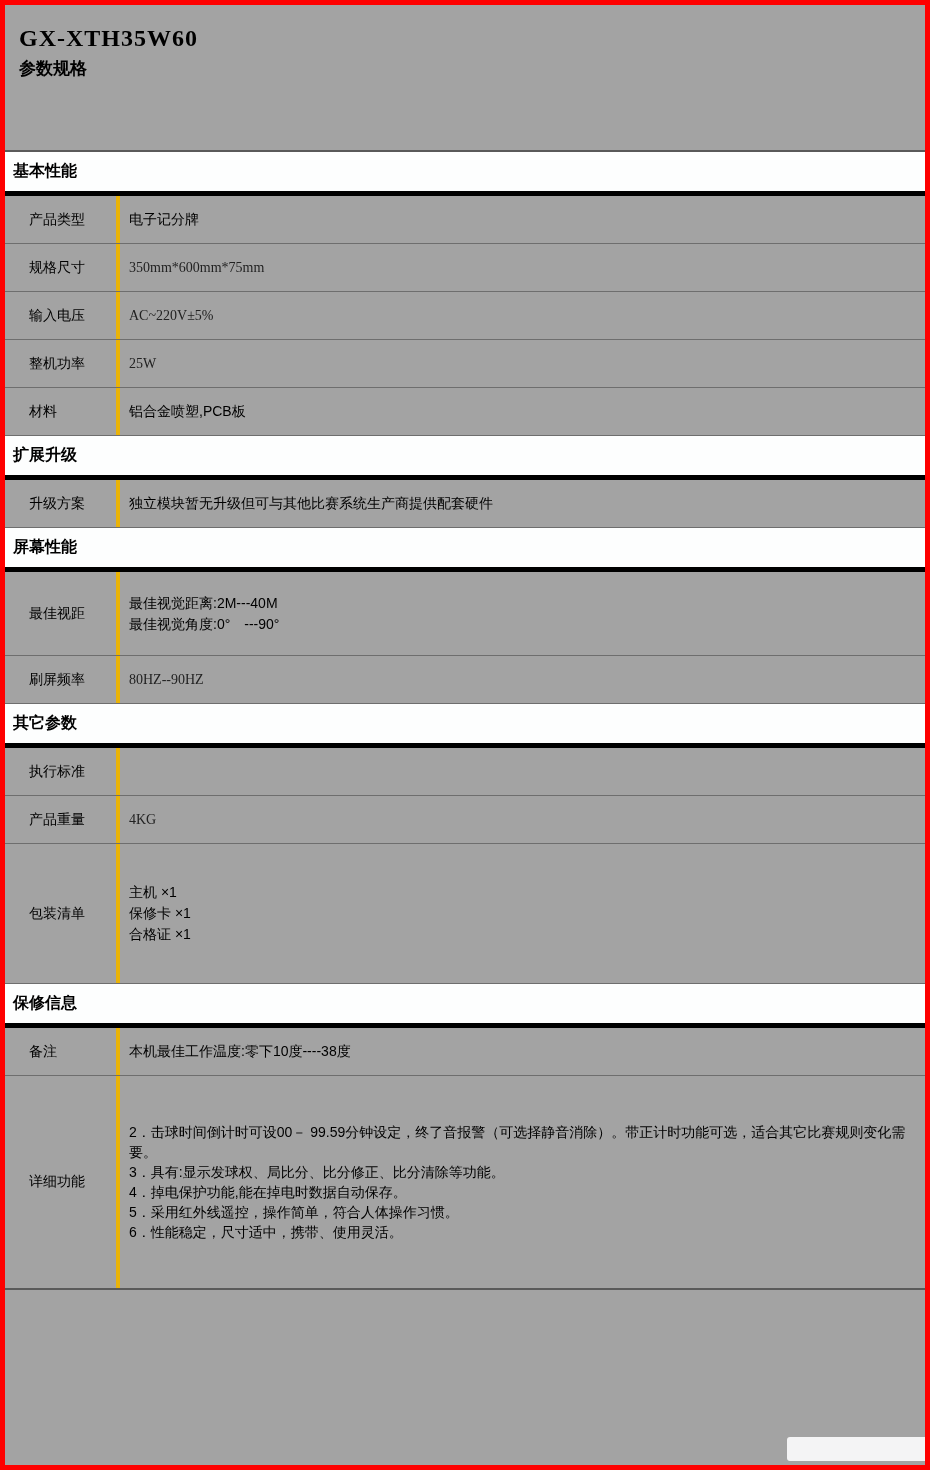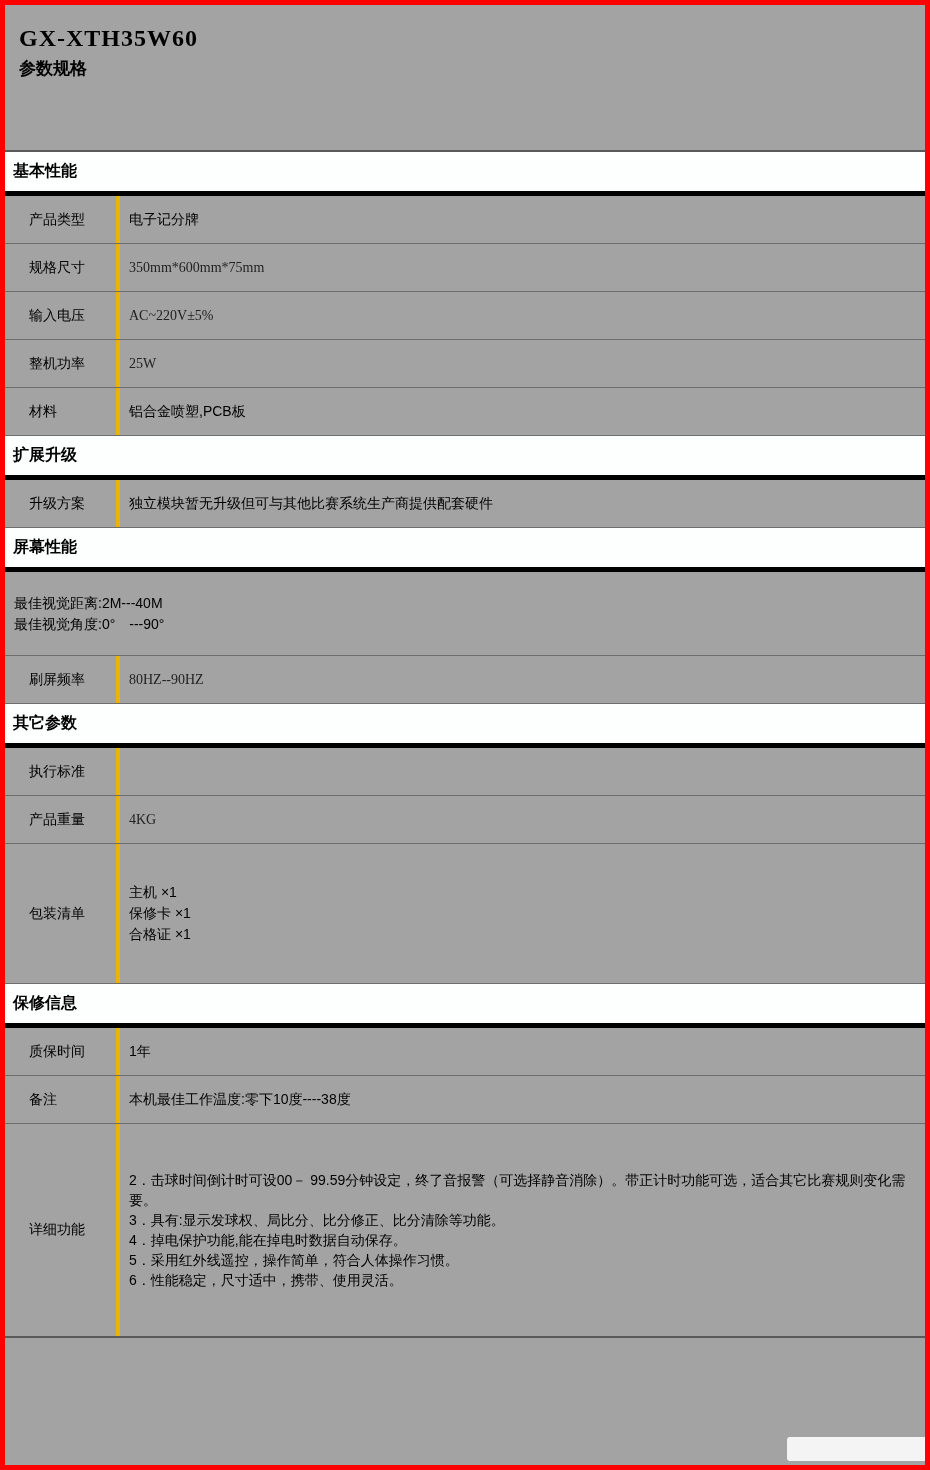--- a/index.html
+++ b/index.html
@@ -95,20 +95,21 @@
     </div>
     <div class="row row-sm">
       <div class="label-cell">升级方案</div>
       <div class="value-cell">独立模块暂无升级但可与其他比赛系统生产商提供配套硬件</div>
     </div>
 
     <div class="section-header">
       <span>屏幕性能</span>
     </div>
     <div class="row row-2l">
+      <div class="label-cell">最佳视距</div>
       <div class="value-cell">
         <div>最佳视觉距离:2M---40M</div>
         <div>最佳视觉角度:0°　---90°</div>
       </div>
     </div>
     <div class="row row-sm">
       <div class="label-cell">刷屏频率</div>
       <div class="value-cell latin">80HZ--90HZ</div>
     </div>
 
@@ -129,24 +130,20 @@
         <div>主机 ×1</div>
         <div>保修卡 ×1</div>
         <div>合格证 ×1</div>
       </div>
     </div>
 
     <div class="section-header">
       <span>保修信息</span>
     </div>
     <div class="row row-sm">
-      <div class="label-cell">质保时间</div>
-      <div class="value-cell">1年</div>
-    </div>
-    <div class="row row-sm">
       <div class="label-cell">备注</div>
       <div class="value-cell">本机最佳工作温度:零下10度----38度</div>
     </div>
     <div class="row row-xl">
       <div class="label-cell">详细功能</div>
       <div class="value-cell small">
         <div>2．击球时间倒计时可设00－ 99.59分钟设定，终了音报警（可选择静音消除）。带正计时功能可选，适合其它比赛规则变化需要。</div>
         <div>3．具有:显示发球权、局比分、比分修正、比分清除等功能。</div>
         <div>4．掉电保护功能,能在掉电时数据自动保存。</div>
         <div>5．采用红外线遥控，操作简单，符合人体操作习惯。</div>

